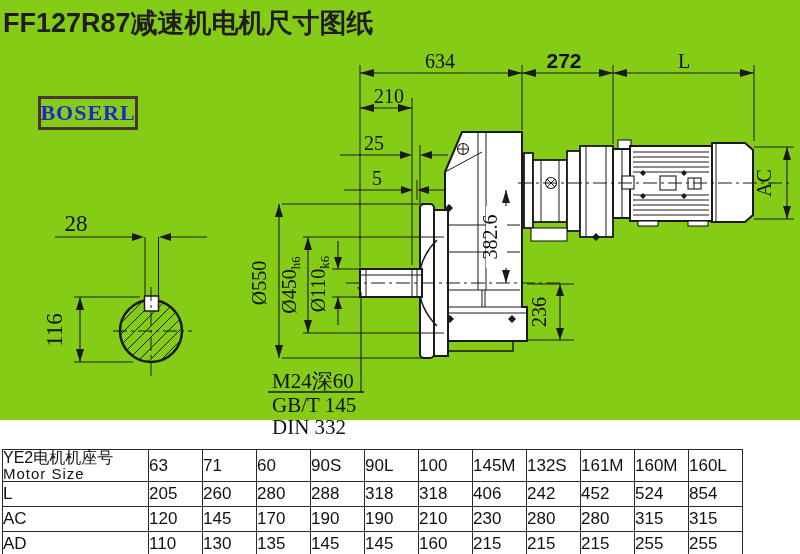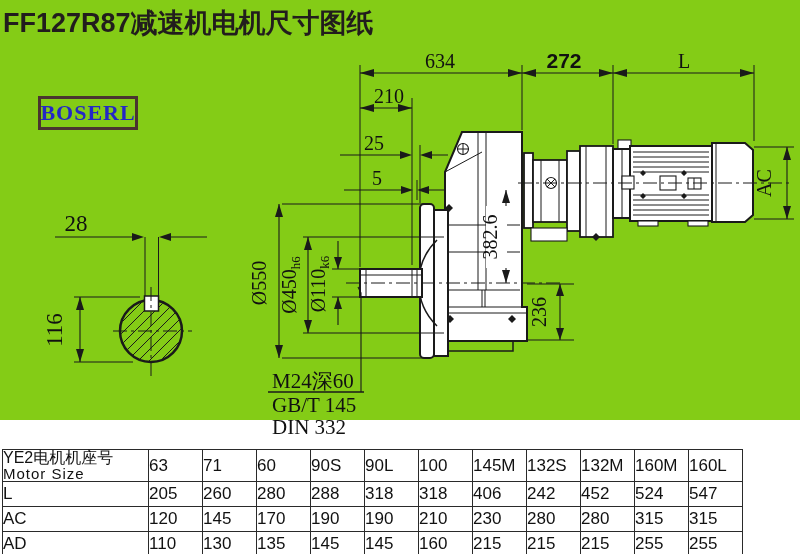--- a/index.html
+++ b/index.html
@@ -262,37 +262,37 @@
         <div class="hen">Motor Size</div>
       </td>
       <td>63</td>
       <td>71</td>
       <td>60</td>
       <td>90S</td>
       <td>90L</td>
       <td>100</td>
       <td>145M</td>
       <td>132S</td>
-      <td>132M</td>
+      <td>161M</td>
       <td>160M</td>
       <td>160L</td>
     </tr>
     <tr>
       <td>L</td>
       <td>205</td>
       <td>260</td>
       <td>280</td>
       <td>288</td>
       <td>318</td>
       <td>318</td>
       <td>406</td>
       <td>242</td>
       <td>452</td>
       <td>524</td>
-      <td>547</td>
+      <td>854</td>
     </tr>
     <tr>
       <td>AC</td>
       <td>120</td>
       <td>145</td>
       <td>170</td>
       <td>190</td>
       <td>190</td>
       <td>210</td>
       <td>230</td>

